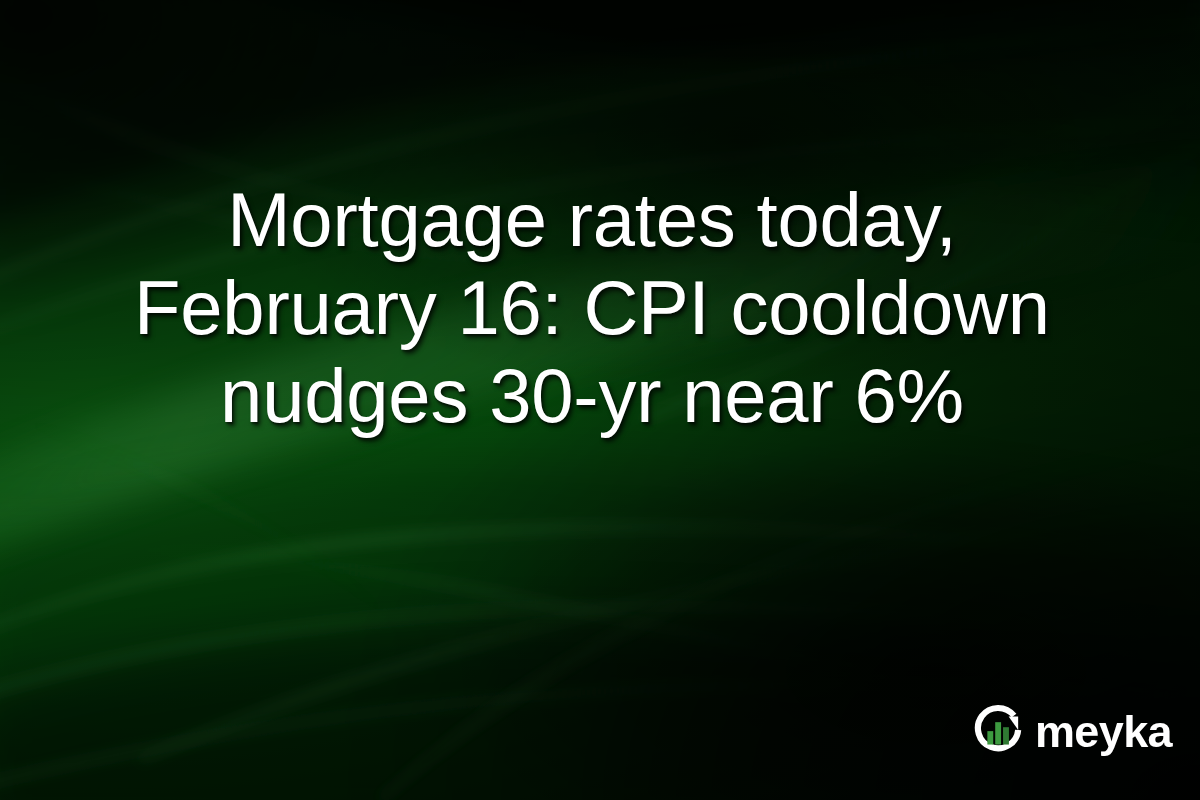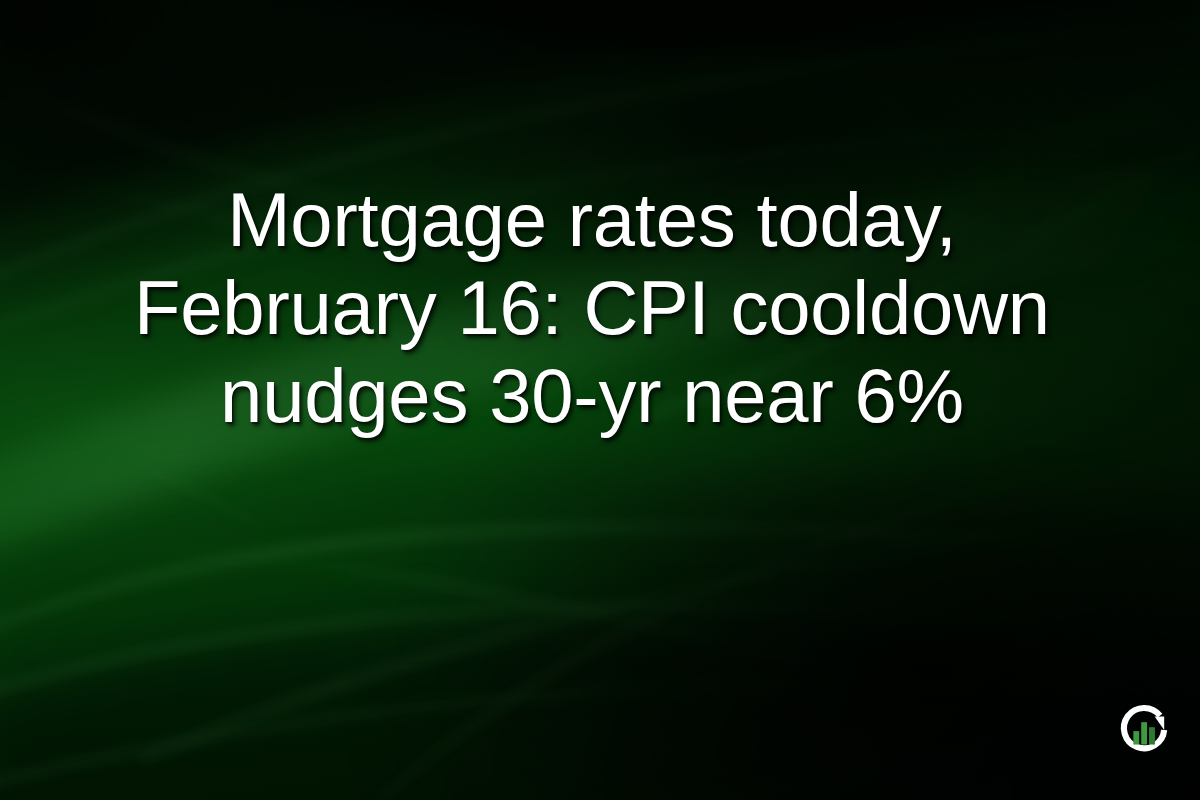--- a/index.html
+++ b/index.html
@@ -188,15 +188,16 @@
     <svg class="logo-mark" viewBox="0 0 100 100" aria-hidden="true">
 
       <path d="M78.5,24.5 A36,36 0 1 0 86,50" fill="none" stroke="#ffffff" stroke-width="11" stroke-linecap="butt"></path>
 
       <path d="M86,50 L86,26 L69,26 Z" fill="#ffffff"></path>
 
       <rect x="31" y="52" width="10.5" height="24" fill="#3d9a40"></rect>
       <rect x="45" y="36" width="10.5" height="40" fill="#3d9a40"></rect>
       <rect x="59" y="45" width="10.5" height="31" fill="#2f7a33"></rect>
     </svg>
+    <span class="logo-word">meyka</span>
   </div>
 
 </div>
 
 </body></html>

